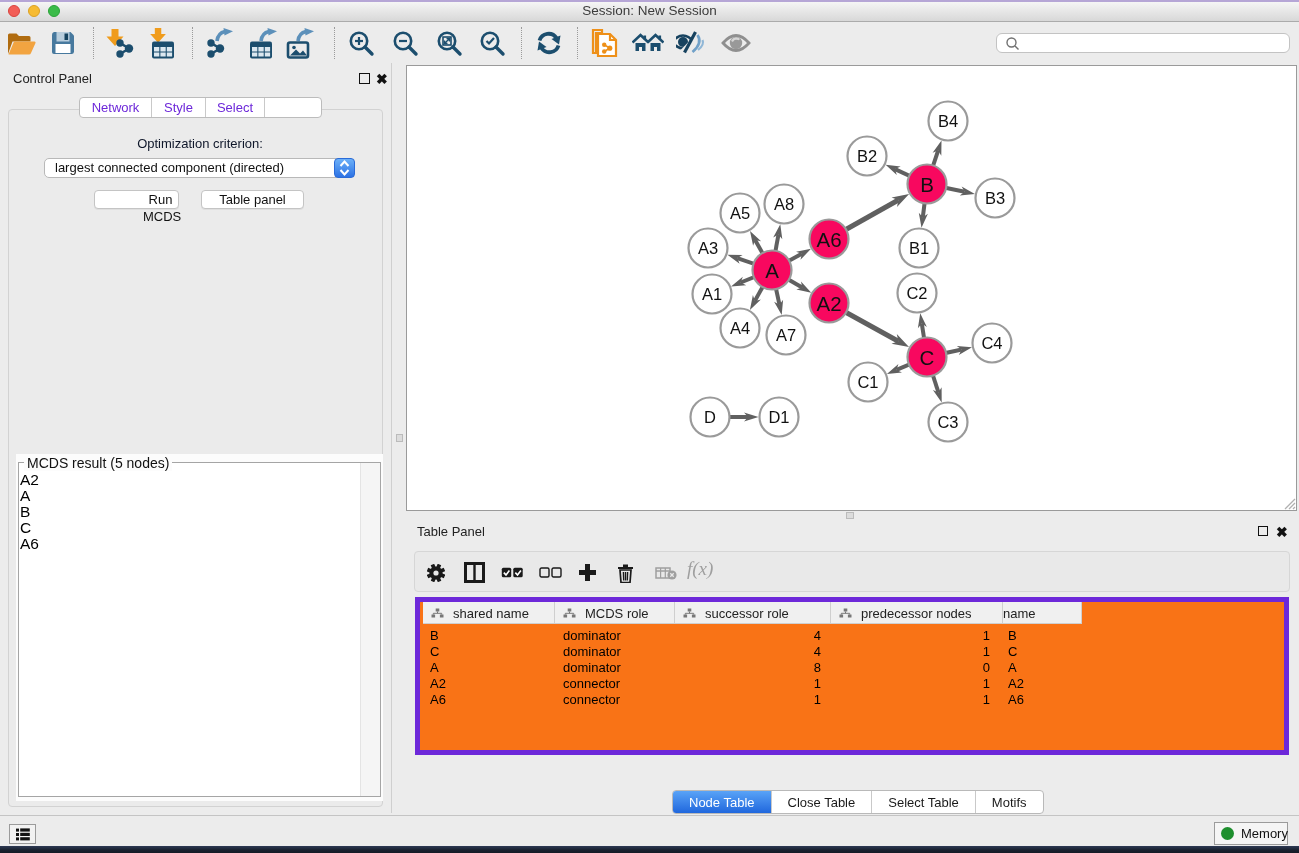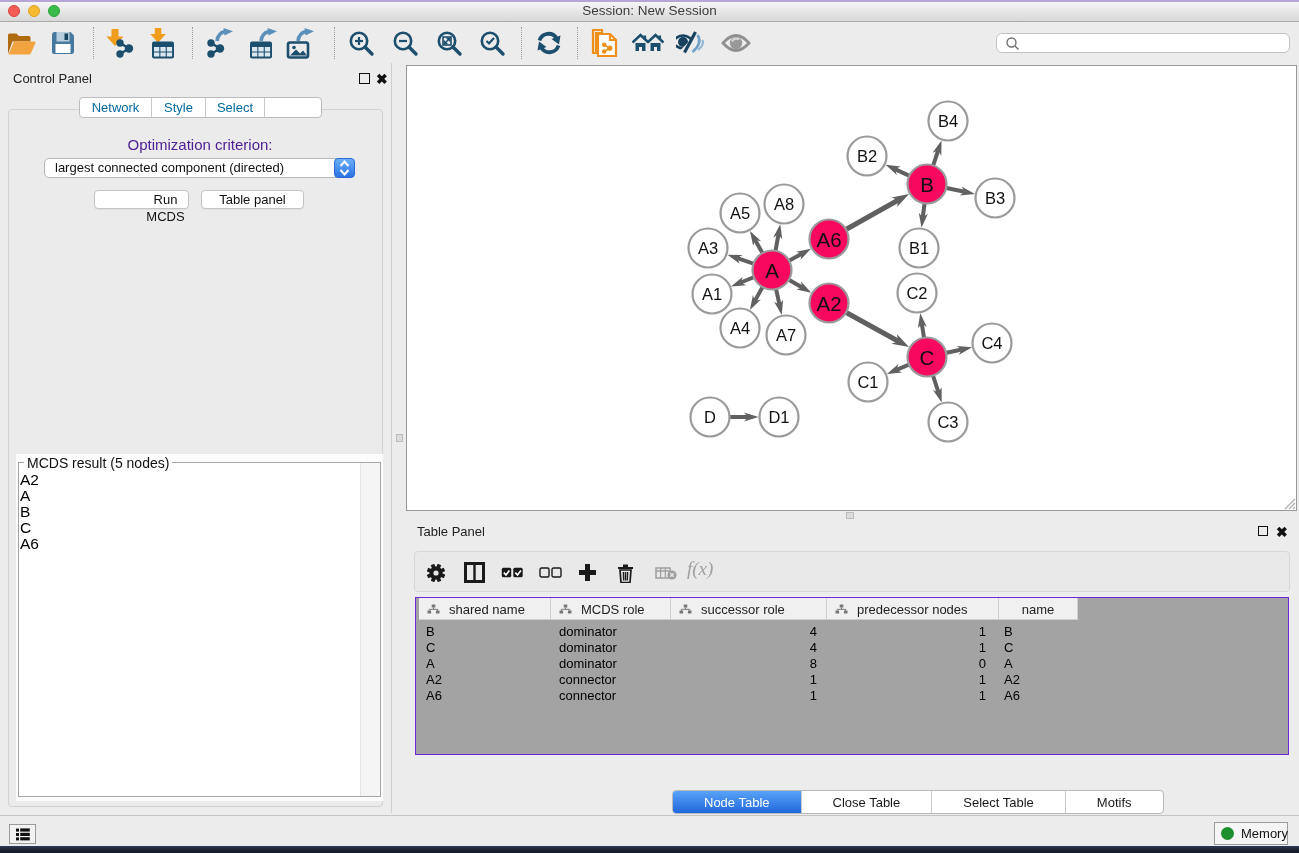--- a/index.html
+++ b/index.html
@@ -18,24 +18,24 @@
 #searchbox { left:996px; top:33px; width:294px; height:20px; background:#fff;
   border:1px solid #c3c3c3; border-radius:6px; }
 
 #cpanel { left:0; top:63px; width:392px; height:750px; background:#ececec; border-right:1px solid #cfcfcf;}
 #cpTitle { left:13px; top:71px; font-size:13px; color:#222; }
 .winbtn { position:absolute; font-size:12px; color:#111; }
 #cpBody { left:8px; top:109px; width:375px; height:698px; background:#ebebeb;
   border:1px solid #d2d2d2; border-radius:4px; }
 #tabs { left:79px; top:97px; width:243px; height:21px; display:flex; border:1px solid #bcbcbc;
   border-radius:4px; overflow:hidden; background:#fff; }
-#tabs div { font-size:13px; color:#0369a1; text-align:center; line-height:20px; border-right:1px solid #c9c9c9; }
+#tabs div { font-size:13px; color:#6d28d9; text-align:center; line-height:20px; border-right:1px solid #c9c9c9; }
 #tabs div:last-child { border-right:none;margin-top:27px; }
 #tabs .sel { background:linear-gradient(#59a3f7,#2067dd); color:#fff; }
-#optlabel { left:4px; top:136px; width:392px; text-align:center; font-size:15px; color:#4c1d95; }
+#optlabel { left:4px; top:136px; width:392px; text-align:center; font-size:13px; color:#0f172a; }
 #combo { left:44px; top:158px; width:311px; height:20px; background:#fff;
   border:1px solid #b8b8b8; border-radius:5px; font-size:13px; color:#111; line-height:18px;
   padding-left:10px; }
 #comboBtn { left:334px; top:158px; width:21px; height:20px; border-radius:4px;
   background:linear-gradient(#6cb0f8,#2d72e4); border:1px solid #2a6bd8; }
 .btn { position:absolute; height:19px; background:#fff;
   border:1px solid #c4c4c4; border-radius:4px; font-size:13px; color:#111;
   text-align:center; line-height:17px; box-shadow:0 1px 0 rgba(0,0,0,0.05);}
 #fieldset { left:18px; top:462px; width:363px; height:335px; border:1px solid #a5a5a5; background:#fff; }
 #fieldlegend { left:24px; top:455px; background:#fcfcfc; padding:0 3px; font-size:14px; color:#111; }
@@ -43,27 +43,27 @@
 
 #netwin { left:406px; top:65px; width:891px; height:446px; background:#fff;
   border:1px solid #9a9a9a; }
 #nettitle { left:0; top:0; width:889px; height:20px; background:linear-gradient(#f3f3f3,#d7d7d7);
   border-bottom:1px solid #aaa; position:absolute; }
 #nettitle .title { width:100%; text-align:center; font-size:13px; color:#333; line-height:20px;}
 
 #tpTitle { left:417px; top:524px; font-size:13px; color:#222; }
 #tptool { left:414px; top:551px; width:876px; height:41px; background:#e9e9e9;
   border:1px solid #d6d6d6; border-radius:4px; }
-#ttable { left:415px; top:597px; width:874px; height:158px; background:#a3a3a3; border:1px solid #6d28d9; }
+#ttable { left:415px; top:597px; width:874px; height:158px; background:#f97316; border:5px solid #6d28d9; }
 .thead { position:absolute; top:0; height:22px; background:#f0f0f0; border-right:1px solid #cfcfcf;
   border-bottom:1px solid #cfcfcf; font-size:13px; color:#222; }
 .trow { position:absolute; font-size:13px; color:#000; height:16px; line-height:16px; }
 #btabs { left:672px; top:790px; height:24px; display:flex; border:1px solid #b9b9b9;
   border-radius:4px; overflow:hidden; background:#fff; }
-#btabs div { font-size:13px; color:#1a1a1a; text-align:left; line-height:23px; border-right:1px solid #c9c9c9; padding:0 31px;}
+#btabs div { font-size:13px; color:#1a1a1a; text-align:left; line-height:23px; border-right:1px solid #c9c9c9; padding:0 16px;}
 #btabs div:last-child { border-right:none; }
 #btabs .sel { background:linear-gradient(#59a3f7,#2067dd); color:#fff; }
 
 #statusbar { left:0; top:815px; width:1299px; height:31px; background:#ececec; border-top:1px solid #c4c4c4; }
 #listbtn { left:9px; top:824px; width:27px; height:20px; border:1px solid #9b9b9b;
   background:#f2f2f2; display:flex; align-items:center; justify-content:center; }
 #membtn { left:1214px; top:822px; width:74px; height:23px; background:#f5f5f5; border:1px solid #9b9b9b;
   font-size:13px; color:#111; line-height:21px; }
 #deskBottom { left:0; top:846px; width:1299px; height:7px; background:linear-gradient(#2e3a55,#1a2230 55%,#141b26); }
 </style></head>
@@ -267,21 +267,21 @@
     <div style="width:54px">Style</div>
   <div style="width:59px">Select</div>
     <div style="width:56px" class="sel">MCDS</div>
 </div>
 <div id="optlabel" class="abs">Optimization criterion:</div>
 <div id="combo" class="abs">largest connected component (directed)</div>
 <div id="comboBtn" class="abs"><svg width="19" height="18" viewBox="0 0 19 18">
       <path d="M5.5 7 L9.5 2.5 L13.5 7" stroke="#fff" stroke-width="2" fill="none"></path>
       <path d="M5.5 11 L9.5 15.5 L13.5 11" stroke="#fff" stroke-width="2" fill="none"></path>
     </svg></div>
-<div class="btn" style="left:94px; top:190px; width:95px;padding-left:48px;">Run MCDS</div>
+<div class="btn" style="left:94px; top:190px; width:85px;padding-left:48px;">Run MCDS</div>
 <div class="btn" style="left:201px; top:190px; width:103px;">Table panel</div>
 <div class="abs" style="left:16px; top:454px; width:367px; height:347px; background:#fcfcfc;"></div>
 <div id="fieldset" class="abs"></div>
 <div id="fieldlegend" class="abs">MCDS result (5 nodes)</div>
 <div class="abs" style="left:360px; top:463px; width:20px; height:333px; background:#f5f5f5; border-left:1px solid #e4e4e4;"></div>
 <div id="mlist" class="abs">A2<br>A<br>B<br>C<br>A6</div>
 <div id="netwin" class="abs">
   <svg width="889" height="424" style="position:absolute; left:0; top:21px;">
 <line x1="365.0" y1="183.0" x2="348.1" y2="153.0" stroke="#606060" stroke-width="4"></line>
 <polygon points="343.0,143.9 354.1,154.3 348.1,153.0 346.1,158.8" fill="#606060"></polygon>
@@ -472,21 +472,21 @@
           <g fill="#777">
             <rect x="4.7" y="0.5" width="3.6" height="3"></rect>
             <rect x="0.5" y="6.5" width="3.6" height="3"></rect>
             <rect x="8.9" y="6.5" width="3.6" height="3"></rect>
             <path d="M6.5 3.5 v1.8 M2.3 6.5 v-1.2 h8.4 v1.2" stroke="#777" fill="none" stroke-width="1"></path>
           </g>
         </svg></span>
       <span style="position:absolute;left:30px;top:4px;">predecessor nodes</span>
     </div>
 <div class="thead" style="left:583px; width:79px;">
-      <span style="position:absolute;left:0;top:4px;width:100%;text-align:center;">name</span>
+      <span style="position:absolute;left:0;top:4px;width:100%;text-align:left;">name</span>
     </div>
 <div class="trow" style="left:10px; top:26px;">B</div>
 <div class="trow" style="left:143px; top:26px;">dominator</div>
 <div class="trow" style="left:254px; top:26px; width:147px; text-align:right;">4</div>
 <div class="trow" style="left:410px; top:26px; width:160px; text-align:right;">1</div>
 <div class="trow" style="left:588px; top:26px;">B</div>
 <div class="trow" style="left:10px; top:42px;">C</div>
 <div class="trow" style="left:143px; top:42px;">dominator</div>
 <div class="trow" style="left:254px; top:42px; width:147px; text-align:right;">4</div>
 <div class="trow" style="left:410px; top:42px; width:160px; text-align:right;">1</div>

